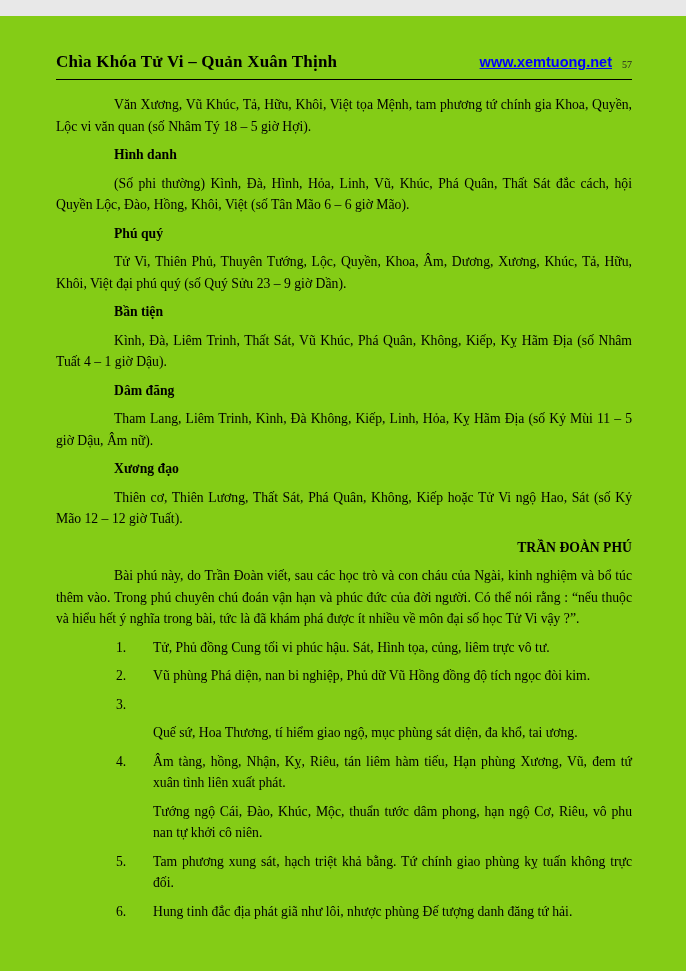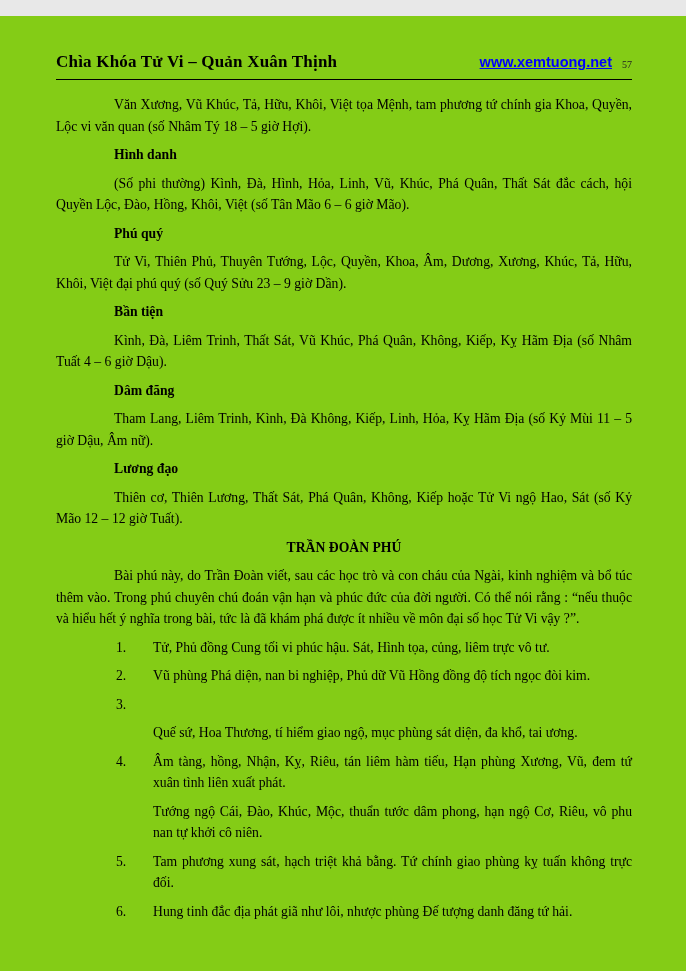--- a/index.html
+++ b/index.html
@@ -53,21 +53,21 @@
     margin: 0 0 7px 0;
   }
   .sec-heading {
     font-weight: bold;
     padding-left: 58px;
     text-align: left;
     margin: 1px 0 7px 0;
   }
   .main-heading {
     font-weight: bold;
-    text-align: center;
+    text-align: right;
     margin: 1px 0 7px 0;
   }
   .list-item {
     display: flex;
     margin: 0 0 7px 0;
   }
   .item-num {
     flex: 0 0 37px;
     margin-left: 60px;
     text-align: left;
@@ -97,26 +97,26 @@
     <p class="para">Văn Xương, Vũ Khúc, Tả, Hữu, Khôi, Việt tọa Mệnh, tam phương tứ chính gia Khoa, Quyền, Lộc vi văn quan (số Nhâm Tý 18 – 5 giờ Hợi).</p>
 
 
     <p class="sec-heading">Hình danh</p>
     <p class="para">(Số phi thường) Kình, Đà, Hình, Hỏa, Linh, Vũ, Khúc, Phá Quân, Thất Sát đắc cách, hội Quyền Lộc, Đào, Hồng, Khôi, Việt (số Tân Mão 6 – 6 giờ Mão).</p>
 
     <p class="sec-heading">Phú quý</p>
     <p class="para">Tử Vi, Thiên Phủ, Thuyên Tướng, Lộc, Quyền, Khoa, Âm, Dương, Xương, Khúc, Tả, Hữu, Khôi, Việt đại phú quý (số Quý Sửu 23 – 9 giờ Dần).</p>
 
     <p class="sec-heading">Bần tiện</p>
-    <p class="para">Kình, Đà, Liêm Trinh, Thất Sát, Vũ Khúc, Phá Quân, Không, Kiếp, Kỵ Hãm Địa (số Nhâm Tuất 4 – 6 giờ Dậu).</p>
+    <p class="para">Kình, Đà, Liêm Trinh, Thất Sát, Vũ Khúc, Phá Quân, Không, Kiếp, Kỵ Hãm Địa (số Nhâm Tuất 4 – 1 giờ Dậu).</p>
 
     <p class="sec-heading">Dâm đãng</p>
     <p class="para">Tham Lang, Liêm Trinh, Kình, Đà Không, Kiếp, Linh, Hỏa, Kỵ Hãm Địa (số Kỷ Mùi 11 – 5 giờ Dậu, Âm nữ).</p>
 
-    <p class="sec-heading">Lương đạo</p>
+    <p class="sec-heading">Xương đạo</p>
     <p class="para">Thiên cơ, Thiên Lương, Thất Sát, Phá Quân, Không, Kiếp hoặc Tử Vi ngộ Hao, Sát (số Kỷ Mão 12 – 12 giờ Tuất).</p>
 
     <p class="main-heading">TRẦN ĐOÀN PHÚ</p>
     <p class="para">Bài phú này, do Trần Đoàn viết, sau các học trò và con cháu của Ngài, kinh nghiệm và bổ túc thêm vào. Trong phú chuyên chú đoán vận hạn và phúc đức của đời người. Có thể nói rằng : “nếu thuộc và hiểu hết ý nghĩa trong bài, tức là đã khám phá được ít nhiều về môn đại số học Tử Vi vậy ?”.</p>
 
     <div class="list-item">
       <span class="item-num">1.</span>
       <span class="item-text">Tử, Phủ đồng Cung tối vi phúc hậu. Sát, Hình tọa, củng, liêm trực vô tư.</span>
     </div>
 

